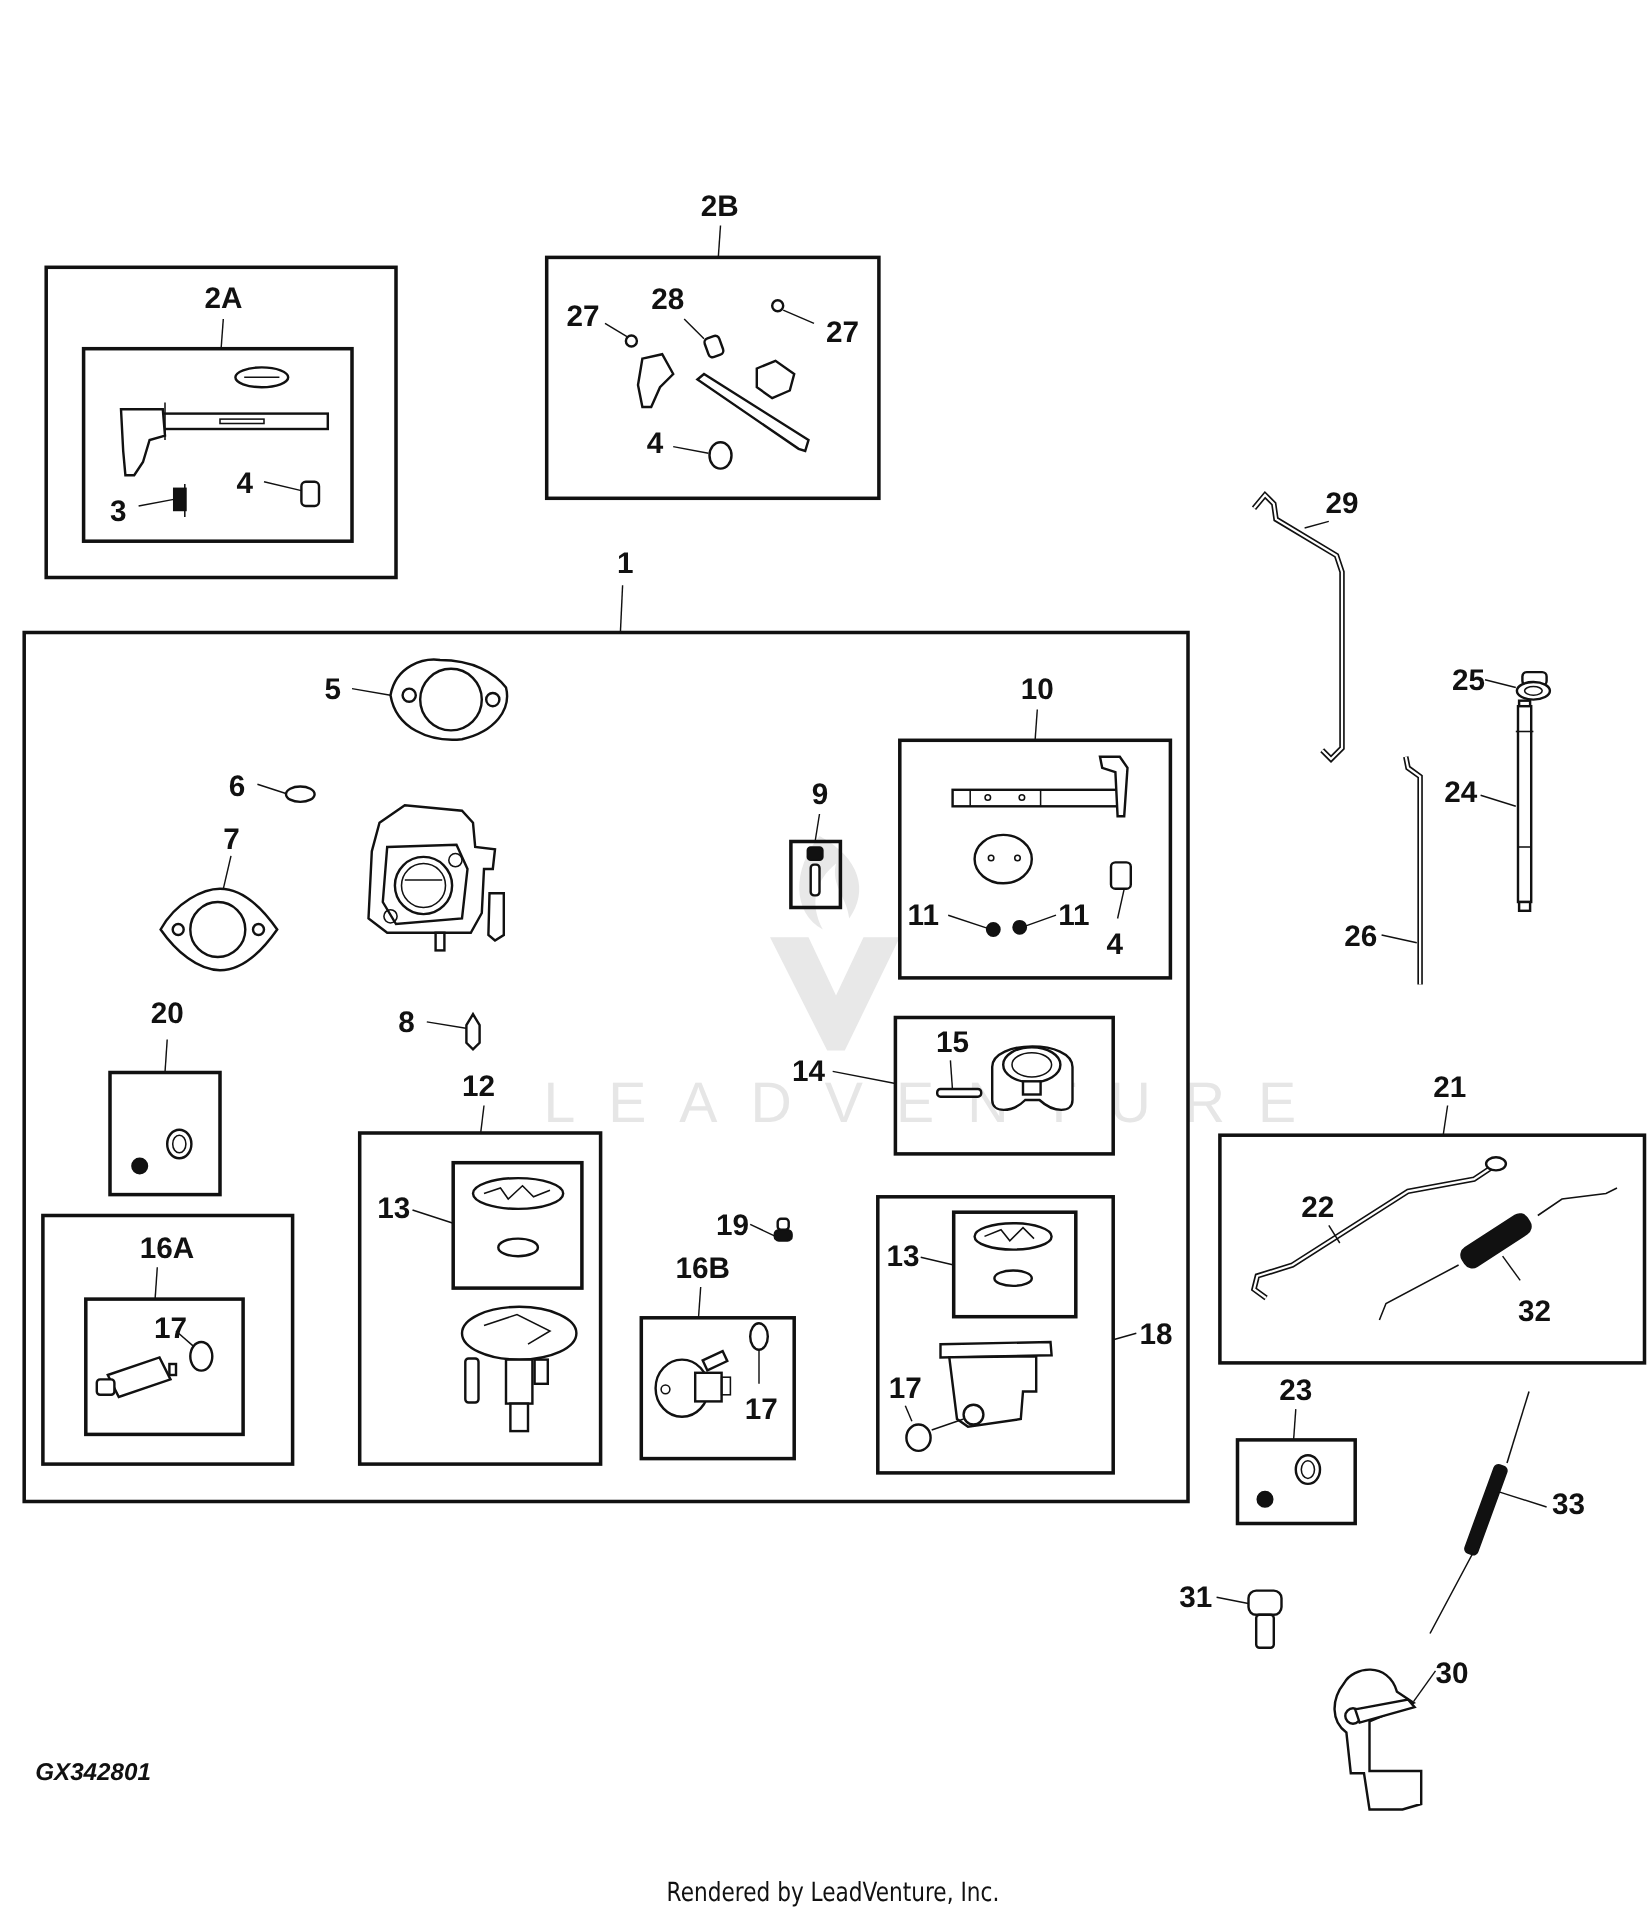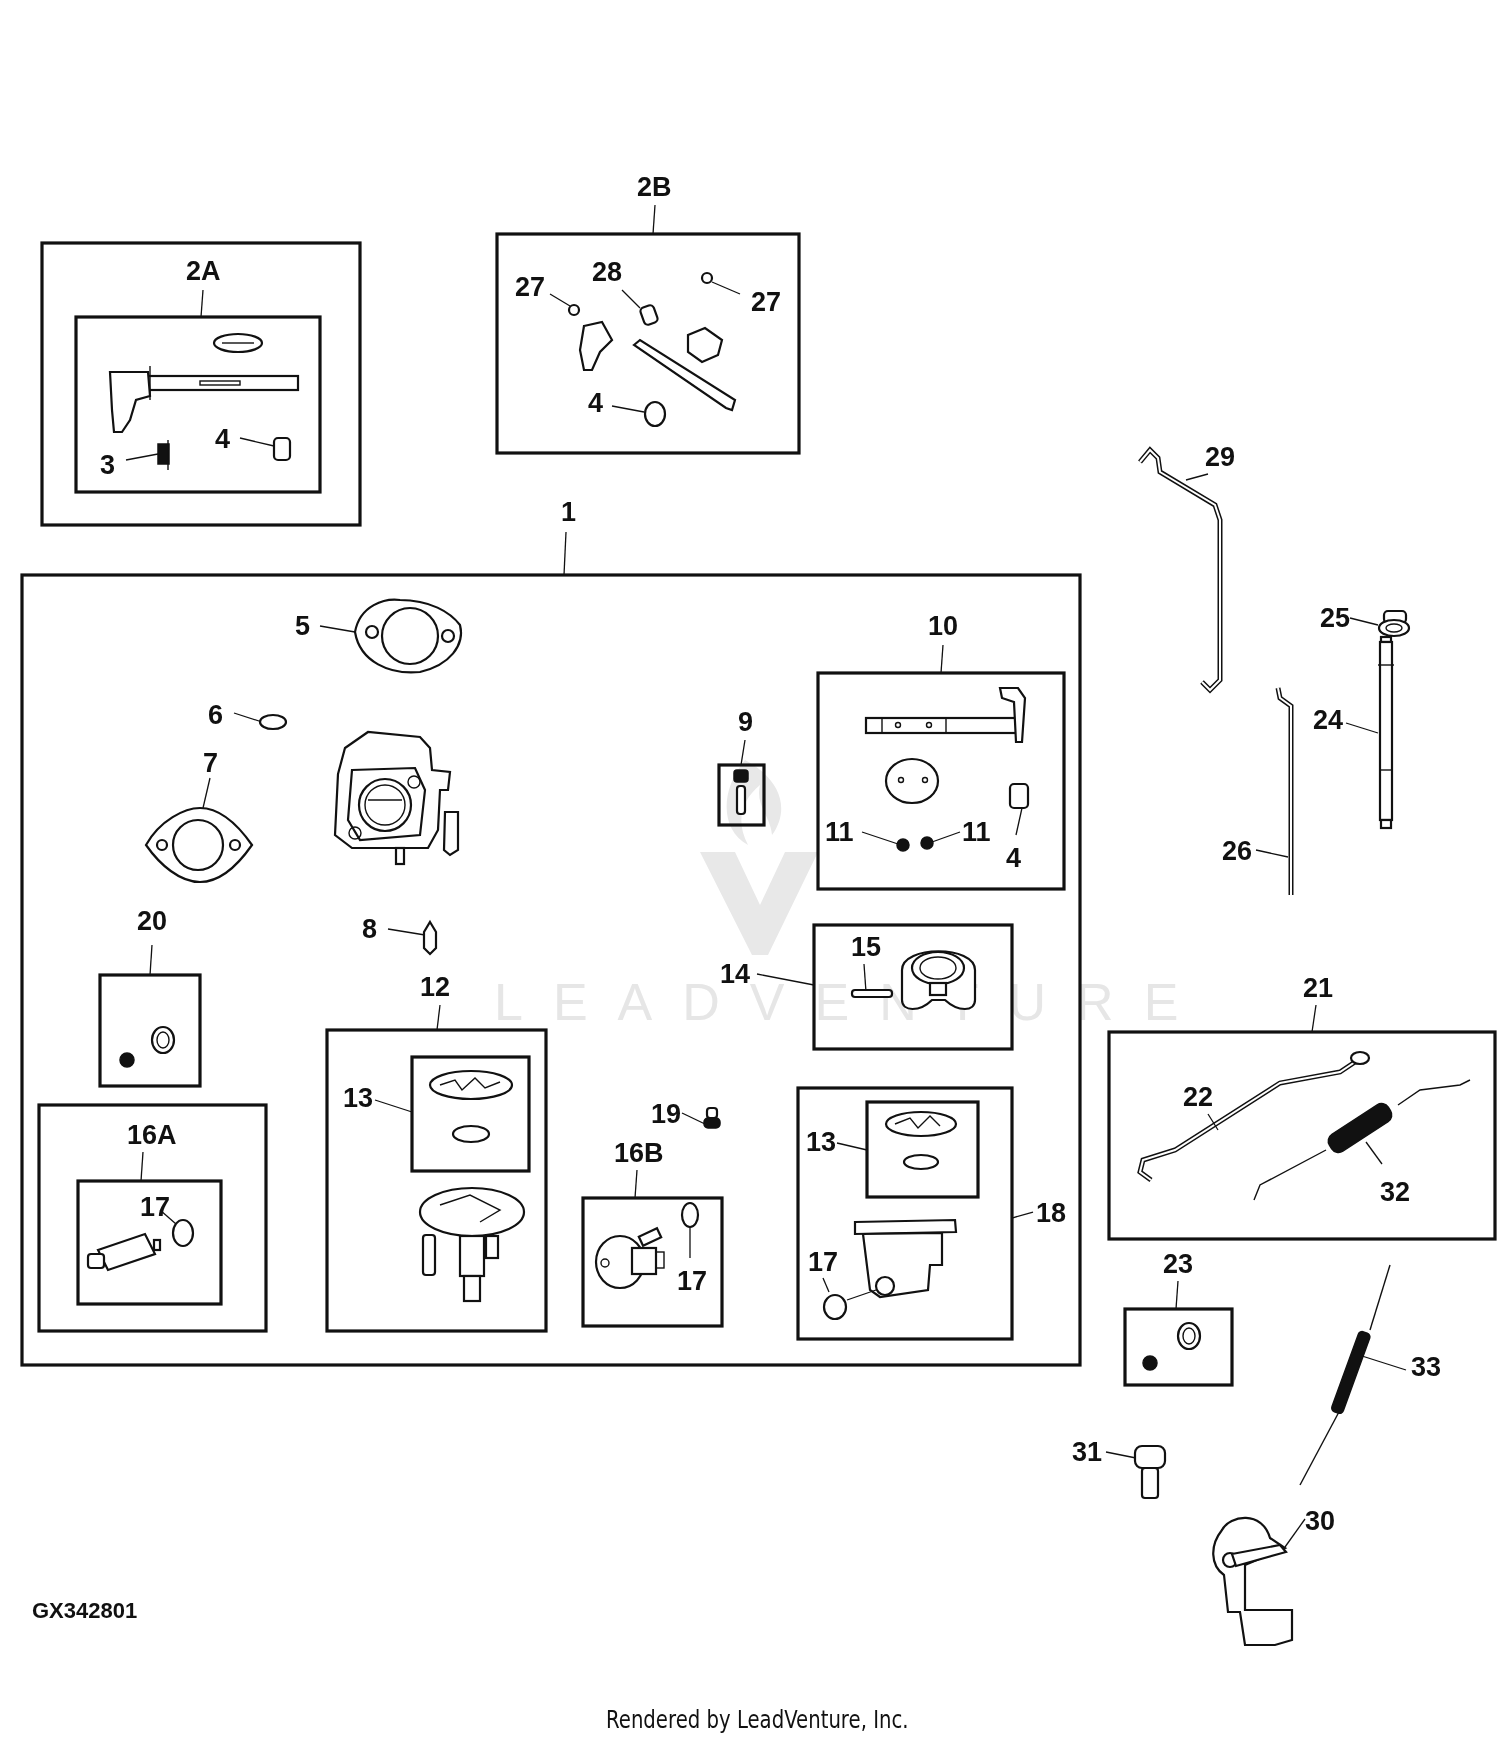--- a/index.html
+++ b/index.html
@@ -6,21 +6,21 @@
   body { width: 1500px; height: 1750px; position: relative; overflow: hidden; font-family: "Liberation Sans", sans-serif; }
   #diagram { position: absolute; left: 0; top: 0; }
   .callout { font-family: "Liberation Sans", sans-serif; font-weight: bold; font-size: 27px; fill: #111; }
   .box { fill: none; stroke: #111; stroke-width: 3.2; }
   .leader { stroke: #111; stroke-width: 1.3; fill: none; }
   .part { fill: #fff; stroke: #111; stroke-width: 2.2; }
   .part-thin { fill: none; stroke: #111; stroke-width: 1.4; }
   .part-dark { fill: #111; stroke: #111; stroke-width: 1.5; }
   .wm { fill: #e8e8e8; }
   .wm-text { font-family: "Liberation Sans", sans-serif; font-size: 52px; letter-spacing: 30px; fill: #e6e6e6; }
-  .fig-id { position: absolute; left: 32px; top: 1598px; font-family: "Liberation Sans", sans-serif; font-weight: bold; font-size: 22px; color: #111; }
+  .fig-id { position: absolute; left: 32px; top: 1598px; font-family: "Liberation Sans", sans-serif; font-weight: bold; font-size: 22px; color: #111; font-style: italic; }
   .credit { position: absolute; left: 606px; top: 1732px; transform: translateY(-100%); font-family: "DejaVu Sans", sans-serif; font-size: 24px; color: #111; transform: scaleX(0.82); transform-origin: left bottom; top: 1706px; }
 </style>
 </head>
 <body>
 
 <svg id="diagram" width="1500" height="1750" viewBox="0 0 1500 1750" xmlns="http://www.w3.org/2000/svg">
 
   <g>
     <path class="wm" d="M700,852 L735,852 L760,905 L785,852 L818,852 L768,955 L752,955 Z"></path>
     <path class="wm" d="M745,760 C720,790 720,830 748,845 C735,820 742,800 760,785 C755,805 770,815 772,835 C790,810 782,780 745,760 Z"></path>

